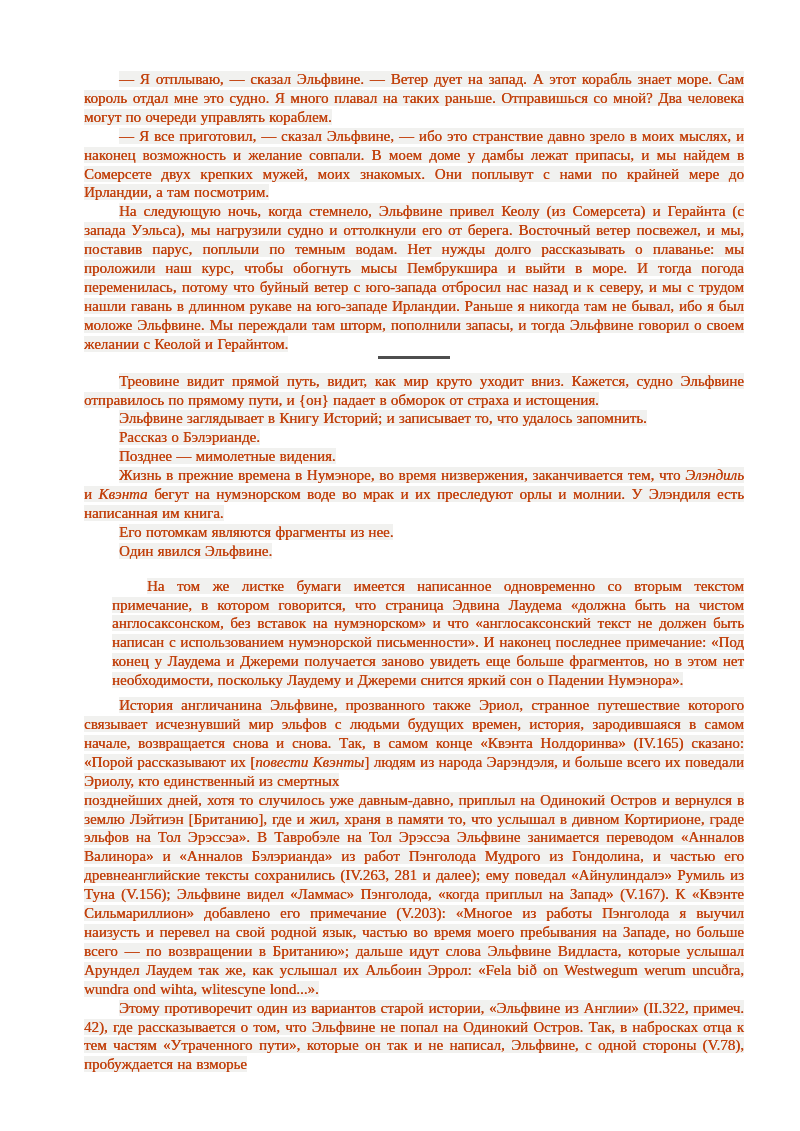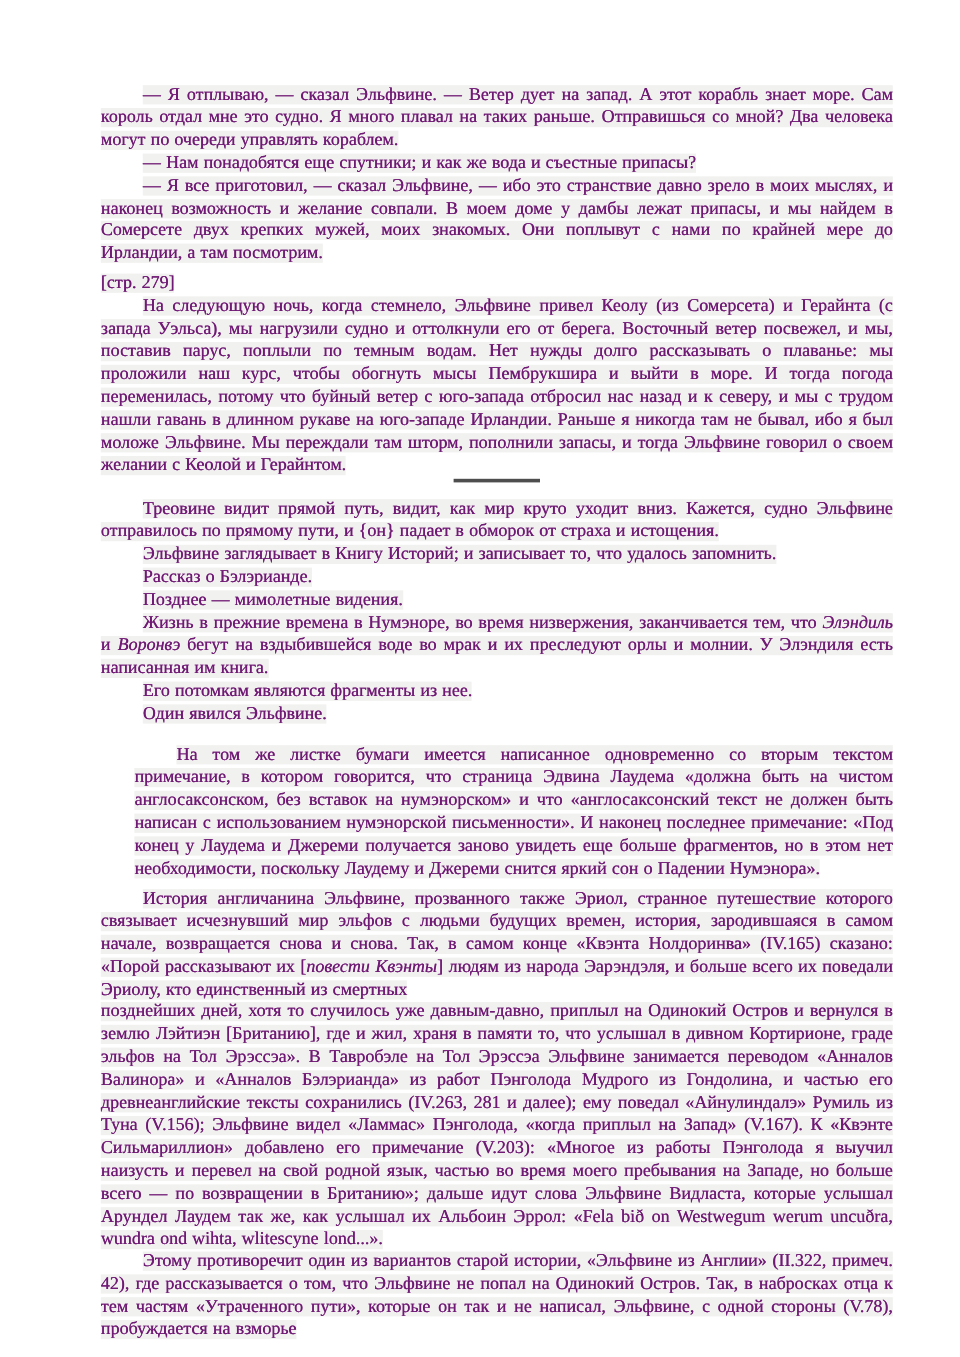--- a/index.html
+++ b/index.html
@@ -11,21 +11,21 @@
     position: relative;
     width: 800px;
     height: 1131px;
     box-sizing: border-box;
     padding: 70px 56px 0 84px;
     overflow: hidden;
     background: #ffffff;
     font-family: "Liberation Serif", "DejaVu Serif", serif;
     font-size: 15px;
     line-height: 18.9px;
-    color: #701a75;
+    color: #c2410c;
     text-shadow: 0.25px 0 0 currentColor; 
     word-spacing: 0.5px;
   }
   .para {
     margin: 0;
     text-align: justify;
     text-indent: 35px;
   }
   
   .run {
@@ -52,38 +52,36 @@
     vertical-align: top;
   }
 </style>
 </head>
 <body>
 
 <div class="page">
 
   <section>
     <p class="para"><span class="run">— Я отплываю, — сказал Эльфвине. — Ветер дует на запад. А этот корабль знает море. Сам король отдал мне это судно. Я много плавал на таких раньше. Отправишься со мной? Два человека могут по очереди управлять кораблем.</span></p>
-    <p class="para"><span class="run">— Нам понадобятся еще спутники; и как же вода и съестные припасы?</span></p>
     <p class="para"><span class="run">— Я все приготовил, — сказал Эльфвине, — ибо это странствие давно зрело в моих мыслях, и наконец возможность и желание совпали. В моем доме у дамбы лежат припасы, и мы найдем в Сомерсете двух крепких мужей, моих знакомых. Они поплывут с нами по крайней мере до Ирландии, а там посмотрим.</span></p>
   </section>
 
-  <p class="para marker gap-marker279"><span class="run">[стр. 279]</span></p>
 
   <section>
     <p class="para"><span class="run">На следующую ночь, когда стемнело, Эльфвине привел Кеолу (из Сомерсета) и Герайнта (с запада Уэльса), мы нагрузили судно и оттолкнули его от берега. Восточный ветер посвежел, и мы, поставив парус, поплыли по темным водам. Нет нужды долго рассказывать о плаванье: мы проложили наш курс, чтобы обогнуть мысы Пембрукшира и выйти в море. И тогда погода переменилась, потому что буйный ветер с юго-запада отбросил нас назад и к северу, и мы с трудом нашли гавань в длинном рукаве на юго-западе Ирландии. Раньше я никогда там не бывал, ибо я был моложе Эльфвине. Мы переждали там шторм, пополнили запасы, и тогда Эльфвине говорил о своем желании с Кеолой и Герайнтом.</span></p>
   </section>
 
   <div class="divider-wrap"><span class="divider-line"></span></div>
 
   <section>
     <p class="para"><span class="run">Треовине видит прямой путь, видит, как мир круто уходит вниз. Кажется, судно Эльфвине отправилось по прямому пути, и {он} падает в обморок от страха и истощения.</span></p>
     <p class="para"><span class="run">Эльфвине заглядывает в Книгу Историй; и записывает то, что удалось запомнить.</span></p>
     <p class="para"><span class="run">Рассказ о Бэлэрианде.</span></p>
     <p class="para"><span class="run">Позднее — мимолетные видения.</span></p>
-    <p class="para"><span class="run"><span>Жизнь в прежние времена в Нумэноре, во время низвержения, заканчивается тем, что </span><span class="it">Элэндиль</span><span> и </span><span class="it">Воронвэ</span><span> бегут на вздыбившейся воде во мрак и их преследуют орлы и молнии. У Элэндиля есть написанная им книга.</span></span></p>
+    <p class="para"><span class="run"><span>Жизнь в прежние времена в Нумэноре, во время низвержения, заканчивается тем, что </span><span class="it">Элэндиль</span><span> и </span><span class="it">Квэнта</span><span> бегут на нумэнорском воде во мрак и их преследуют орлы и молнии. У Элэндиля есть написанная им книга.</span></span></p>
     <p class="para"><span class="run">Его потомкам являются фрагменты из нее.</span></p>
     <p class="para"><span class="run">Один явился Эльфвине.</span></p>
   </section>
 
   <section>
     <p class="para gap-note"><span class="run">На том же листке бумаги имеется написанное одновременно со вторым текстом примечание, в котором говорится, что страница Эдвина Лаудема «должна быть на чистом англосаксонском, без вставок на нумэнорском» и что «англосаксонский текст не должен быть написан с использованием нумэнорской письменности». И наконец последнее примечание: «Под конец у Лаудема и Джереми получается заново увидеть еще больше фрагментов, но в этом нет необходимости, поскольку Лаудему и Джереми снится яркий сон о Падении Нумэнора».</span></p>
     <p class="para gap-history"><span class="run"><span>История англичанина Эльфвине, прозванного также Эриол, странное путешествие которого связывает исчезнувший мир эльфов с людьми будущих времен, история, зародившаяся в самом начале, возвращается снова и снова. Так, в самом конце «Квэнта Нолдоринва» (IV.165) сказано: «Порой рассказывают их [</span><span class="it">повести Квэнты</span><span>] людям из народа Эарэндэля, и больше всего их поведали Эриолу, кто единственный из смертных</span></span></p>
   </section>
 
 

